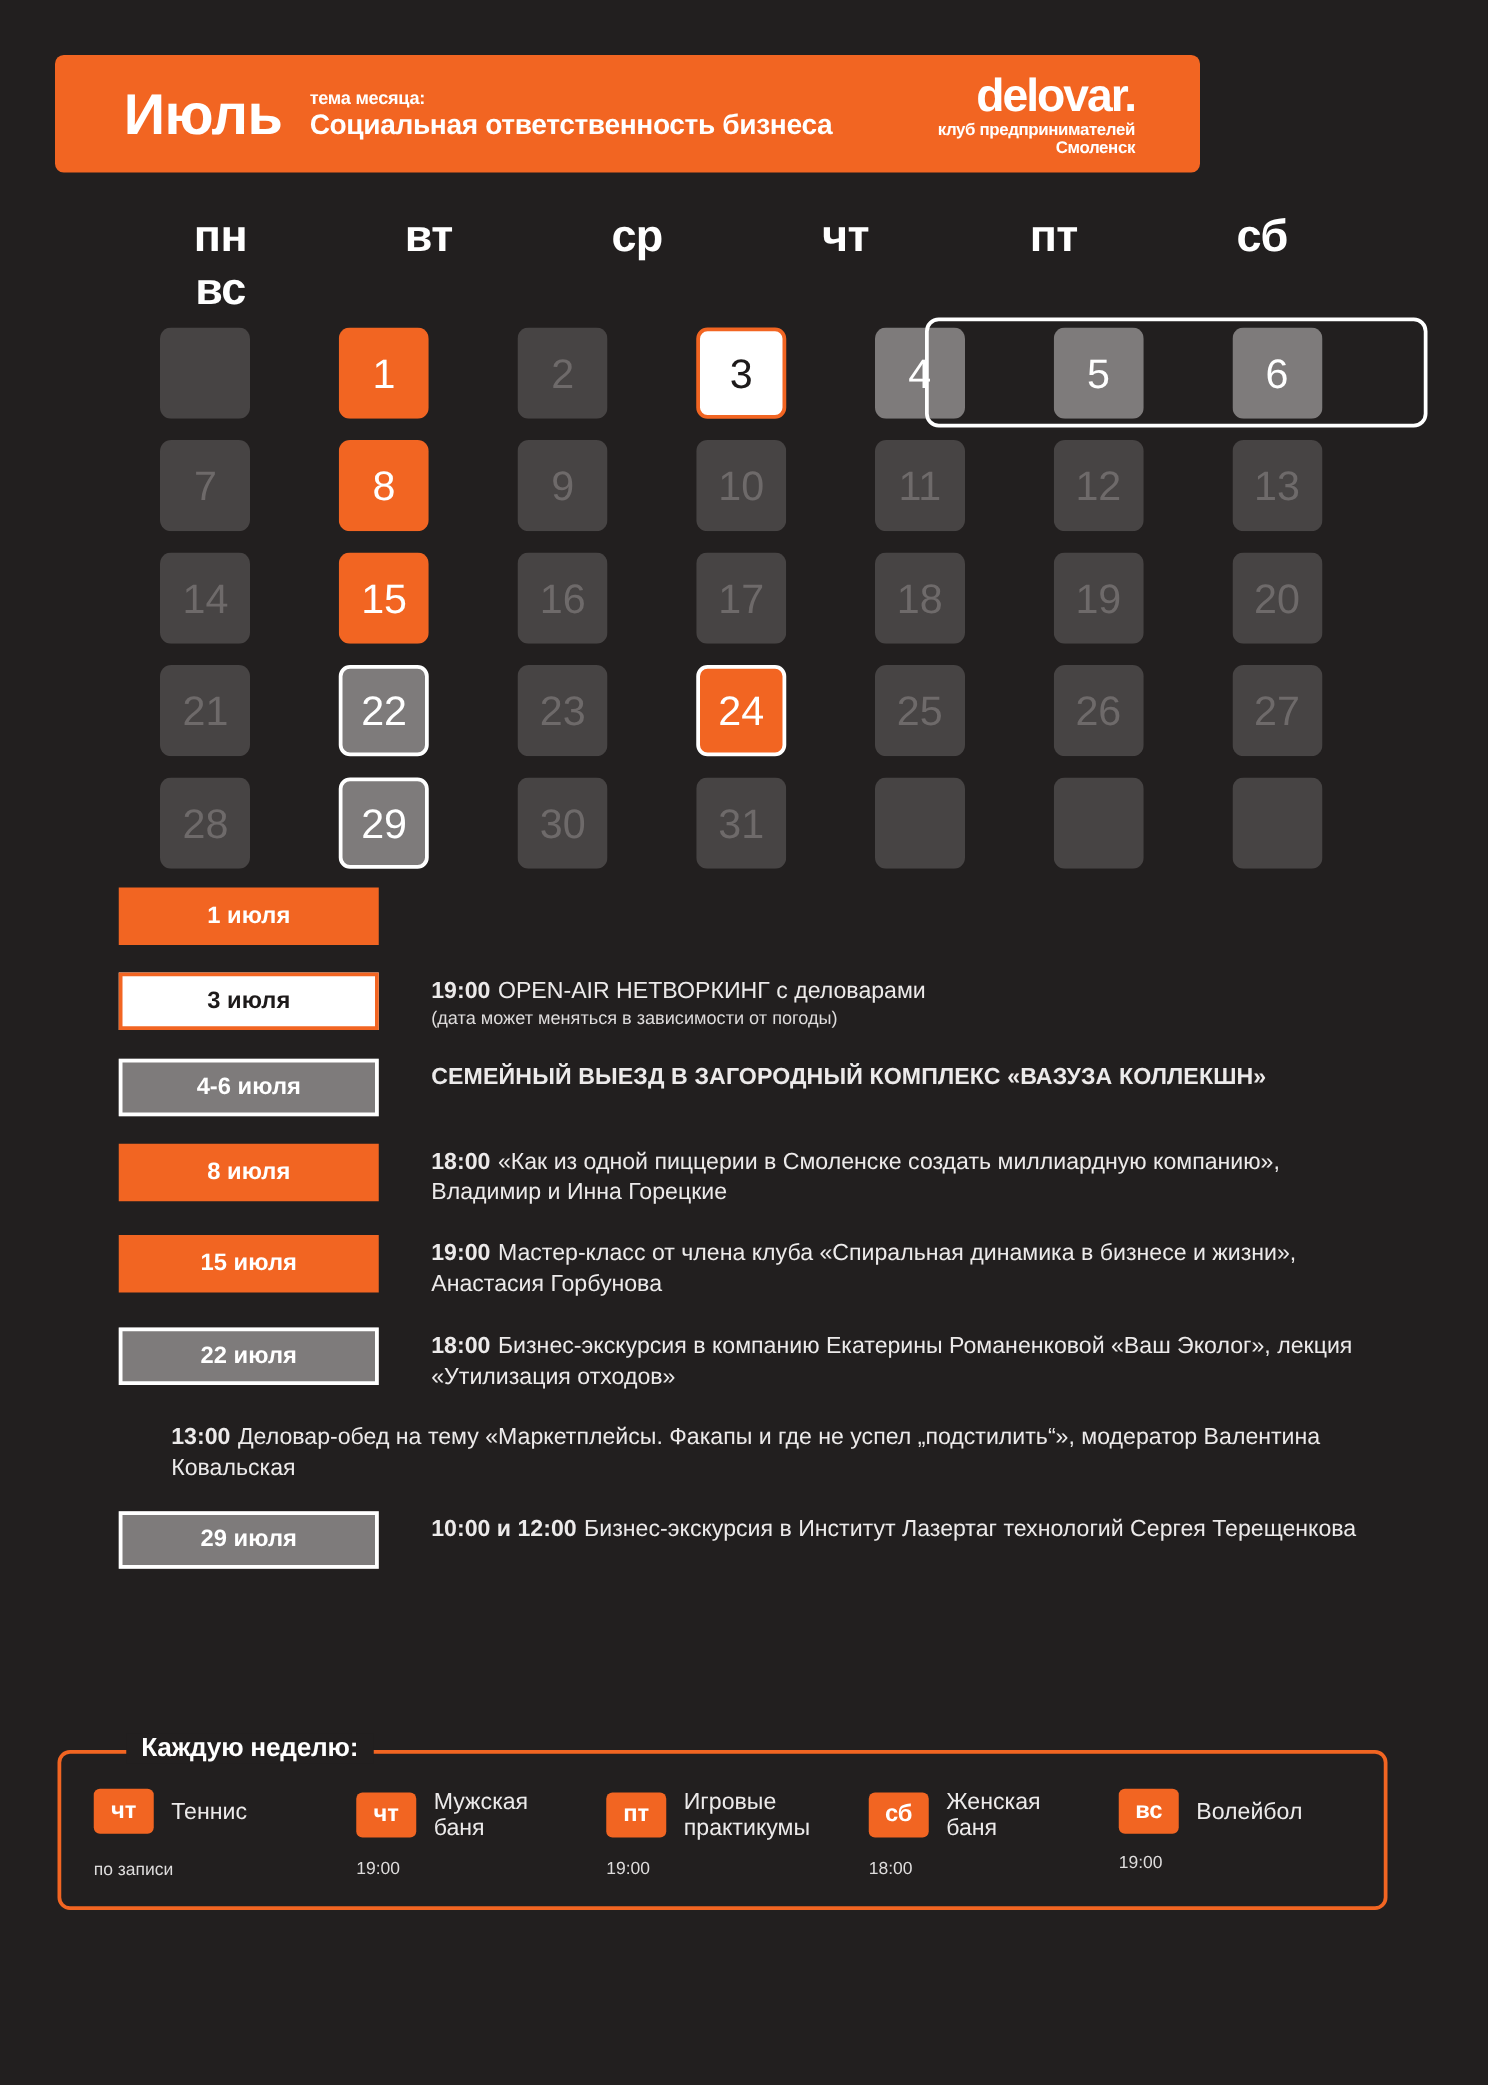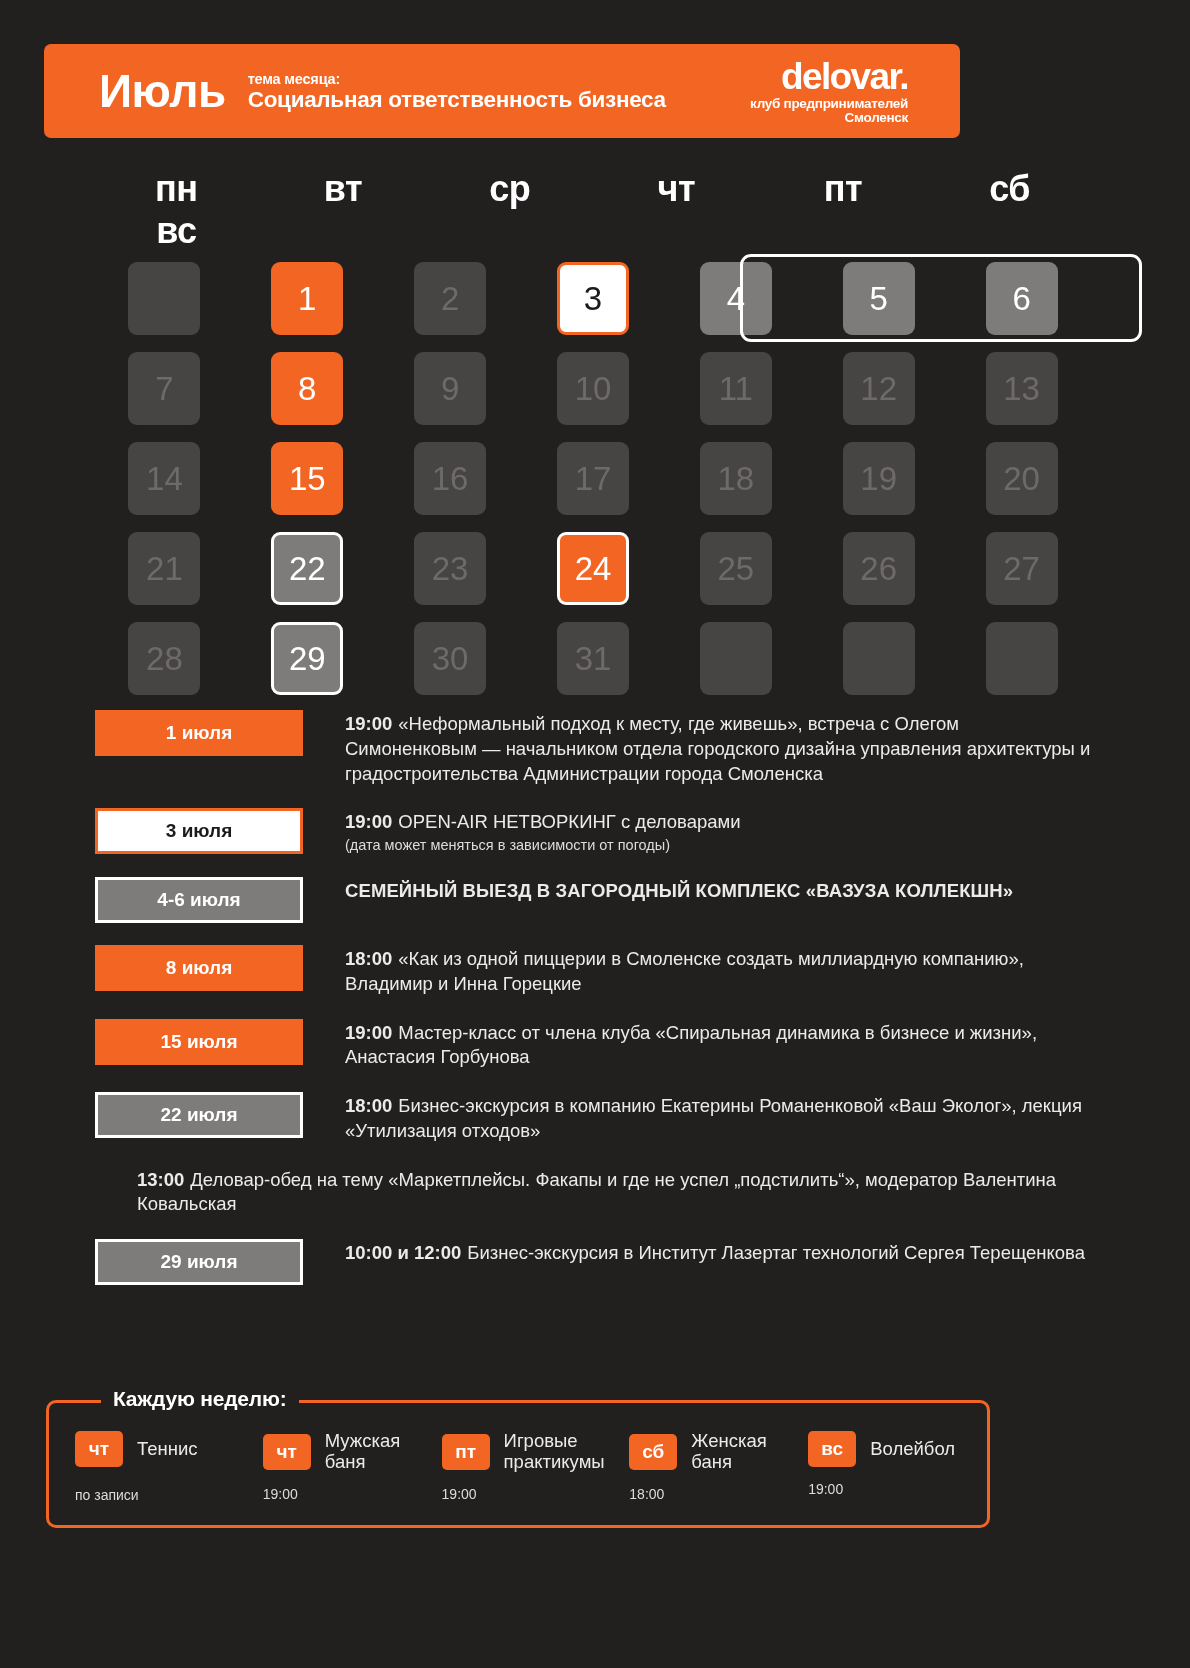--- a/index.html
+++ b/index.html
@@ -107,21 +107,21 @@
   .desc { margin-left: 42px; padding-top: 2px; color: #eceaea; }
   .desc-main { font-size: 18.5px; line-height: 1.34; }
   .desc-main b { font-weight: bold; }
   .desc-main .sp { display: inline-block; width: 6px; }
   .desc-main.bold-all { font-weight: bold; letter-spacing: 0.1px; }
   .desc-note { font-size: 14.5px; color: #dedcdc; line-height: 1.3; margin-top: 1px; }
 
   
   .weekly {
     position: absolute; left: 46px; top: 1400px;
-    width: 944px; height: 128px;
+    width: 1064px; height: 128px;
     border: 3px solid #f26522;
     border-radius: 10px;
   }
   .weekly-title {
     position: absolute; left: 52px; top: -16px;
     background: #221f1f; padding: 0 12px;
     color: #ffffff; font-size: 21px; font-weight: bold;
     letter-spacing: -0.2px;
   }
   .weekly-items {
@@ -294,23 +294,20 @@
           <div class="cellwrap">
             <div class="cell empty"></div>
           </div>
         </div>
       </div>
   </div>
 
   <div class="events" id="events">
       <div class="event-row">
         <div class="badge orange">1 июля</div>
-        <div class="desc">
-          <div class="desc-main"><b>19:00</b><span class="sp"></span><span>«Неформальный подход к месту, где живешь», встреча с Олегом Симоненковым — начальником отдела городского дизайна управления архитектуры и градостроительства Администрации города Смоленска</span></div>
-        </div>
       </div>
       <div class="event-row">
         <div class="badge white">3 июля</div>
         <div class="desc">
           <div class="desc-main"><b>19:00</b><span class="sp"></span><span>OPEN-AIR НЕТВОРКИНГ с деловарами</span></div>
           <div class="desc-note">(дата может меняться в зависимости от погоды)</div>
         </div>
       </div>
       <div class="event-row">
         <div class="badge gray">4-6 июля</div>

